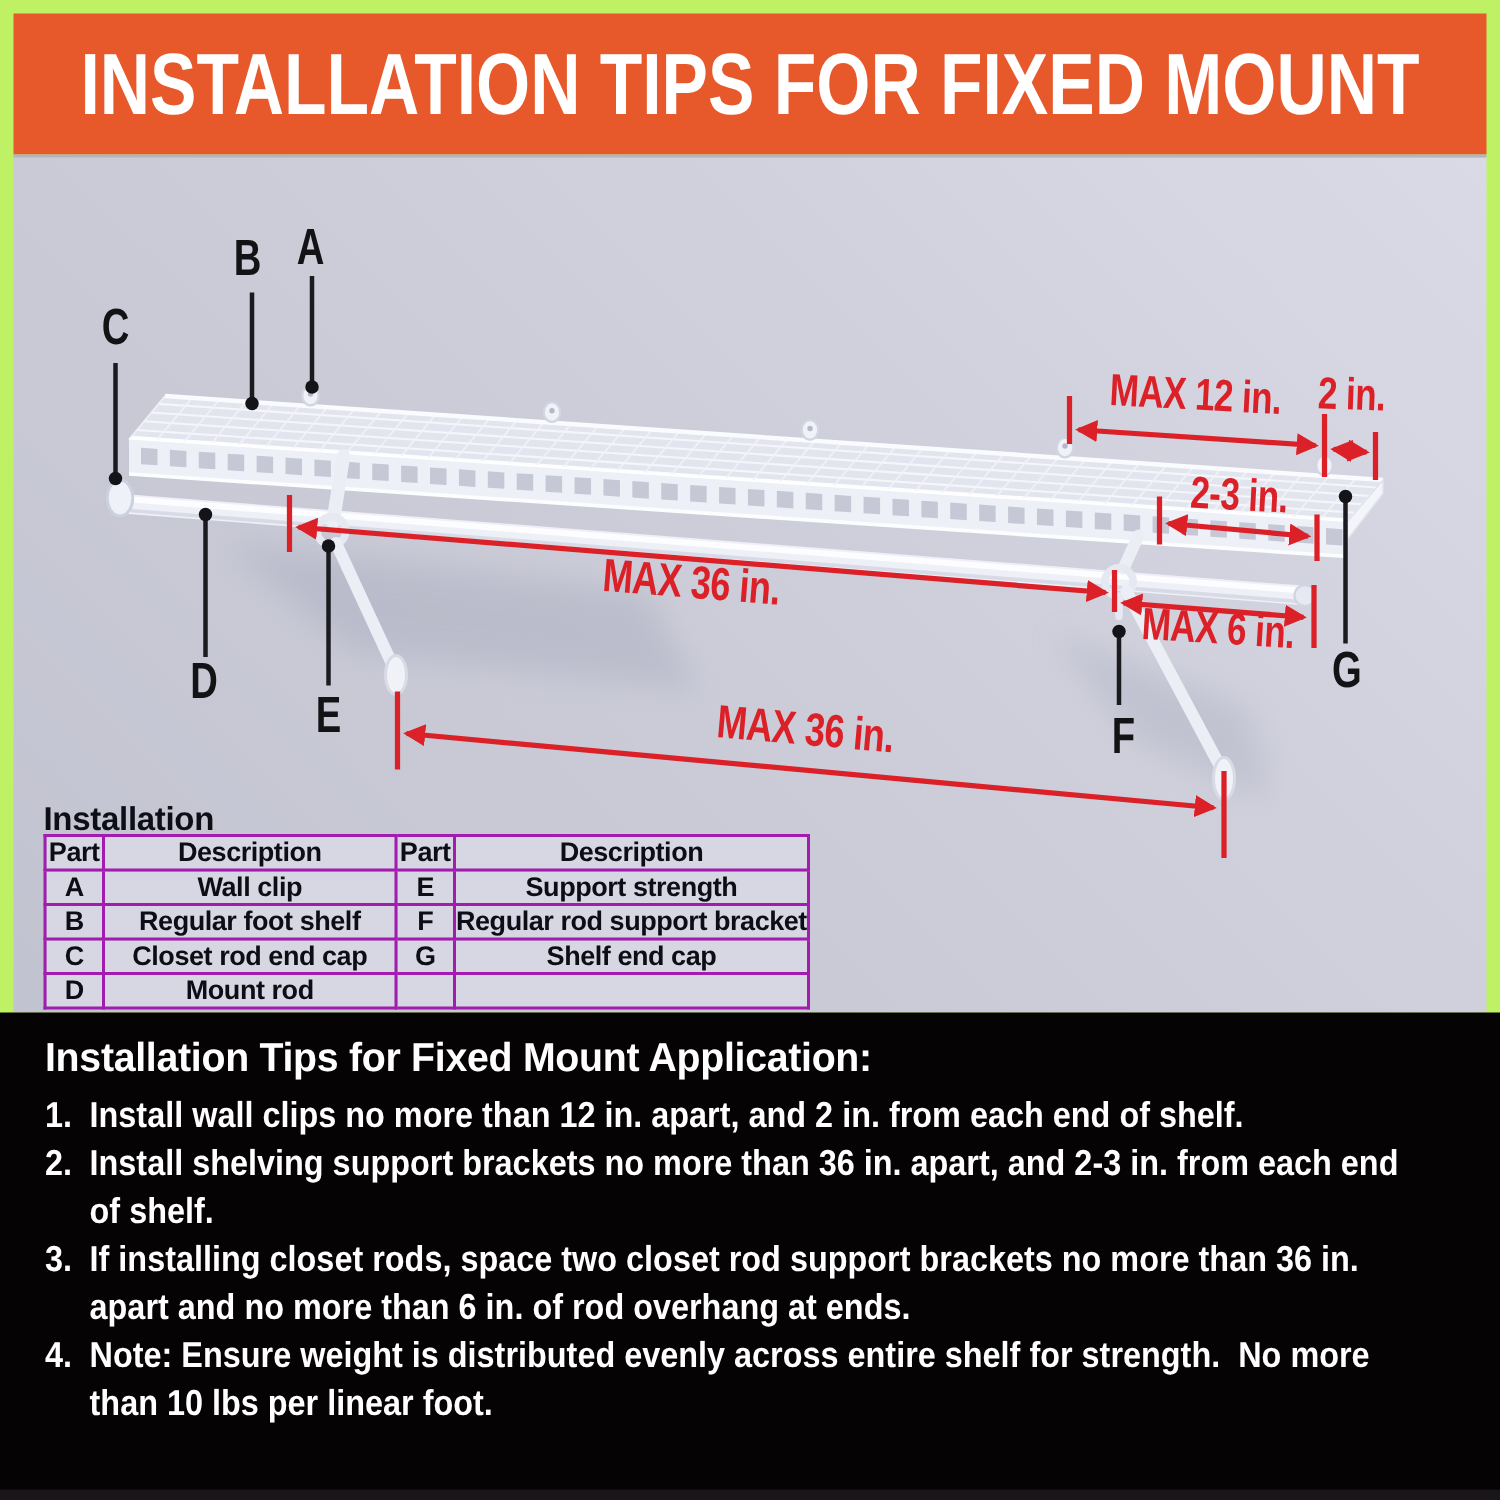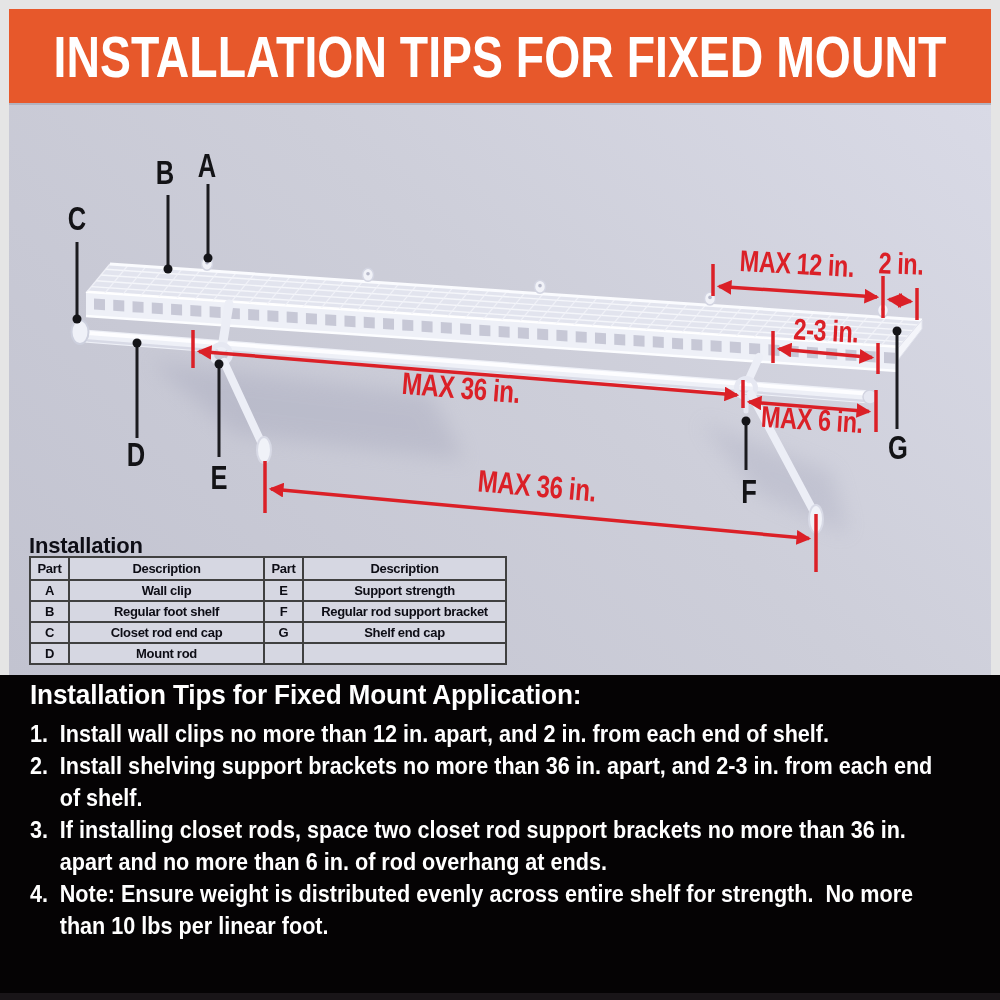--- a/index.html
+++ b/index.html
@@ -1,45 +1,45 @@
 <!DOCTYPE html>
 <html style="--c-orange: #e7582b; --c-red: #db2027; --c-wall: #cbccd9; --c-shelf_white: #eef0f7; --c-text_black: #131316; --c-text_white: #ffffff;"><head>
 <meta charset="utf-8">
 <style>
   html,body{margin:0;padding:0;background:#2a2a2e;}
   *{box-sizing:border-box;}
-  .frame{position:relative;width:1000px;height:1000px;margin:0 auto;background:#e5e5e5;overflow:hidden;
+  .frame{position:relative;width:1000px;height:1000px;margin:0 auto;background:#bef264;overflow:hidden;
          font-family:"Liberation Sans", sans-serif;}
   
   .header{position:absolute;left:9px;top:9px;right:9px;height:94px;background:var(--c-orange,#e7582b);
           display:flex;align-items:center;justify-content:center;}
   .header-title{color:#fff;font-size:58px;font-weight:900;letter-spacing:0px;white-space:nowrap;
                 transform:scaleX(0.80);transform-origin:center;}
   
   .diagram{position:absolute;left:9px;top:103px;right:9px;height:572px;
            background:linear-gradient(225deg,#d9dae6 0%,#cdced9 45%,#c2c3d0 100%);
            border-top:2px solid #b2b3c0;}
   .diagram svg{position:absolute;left:0;top:0;}
   
   .callout{position:absolute;color:#131316;font-size:34px;font-weight:900;line-height:1;
            transform:translate(-50%,-50%) scaleX(0.75);white-space:nowrap;}
   
   .dim{position:absolute;color:var(--c-red,#db2027);font-weight:900;line-height:1;white-space:nowrap;
        letter-spacing:-0.5px;}
   
   .table-title{position:absolute;left:29px;top:533px;font-size:22px;font-weight:700;color:#0e0e16;letter-spacing:-0.2px;}
   table.parts{position:absolute;left:29px;top:556px;border-collapse:collapse;table-layout:fixed;}
-  table.parts th,table.parts td{border:2px solid #404040;background:#d6d7e2;color:#0d0d15;
-       font-size:13px;font-weight:700;letter-spacing:-0.3px;padding:0;height:21px;overflow:hidden;white-space:nowrap;}
+  table.parts th,table.parts td{border:2px solid #a21caf;background:#d6d7e2;color:#0d0d15;
+       font-size:18px;font-weight:700;letter-spacing:-0.3px;padding:0;height:21px;overflow:hidden;white-space:nowrap;}
   table.parts th{height:23px;text-align:center;}
   td.part-col{text-align:center;}
   td.desc-col{text-align:center;padding-left:11px;}
   
   .tips{position:absolute;left:0px;top:675px;right:0px;bottom:0;background:#050304;color:#fff;
-        padding:5px 20px 0 30px;}
+        padding:15px 20px 0 30px;}
   .tips-heading{font-size:27px;font-weight:700;letter-spacing:-0.2px;margin:0 0 7px 0;
                 transform:scaleX(0.97);transform-origin:left center;white-space:nowrap;}
   .tip-item{display:flex;font-size:24px;font-weight:700;line-height:32px;
             transform:scaleX(0.90);transform-origin:left center;}
   .tip-num{width:33px;flex:0 0 33px;}
   .tip-line{white-space:pre;}
   .bottom-strip{position:absolute;left:0;right:0;bottom:0;height:7px;background:#191518;}
 </style>
 </head>
 <body>

